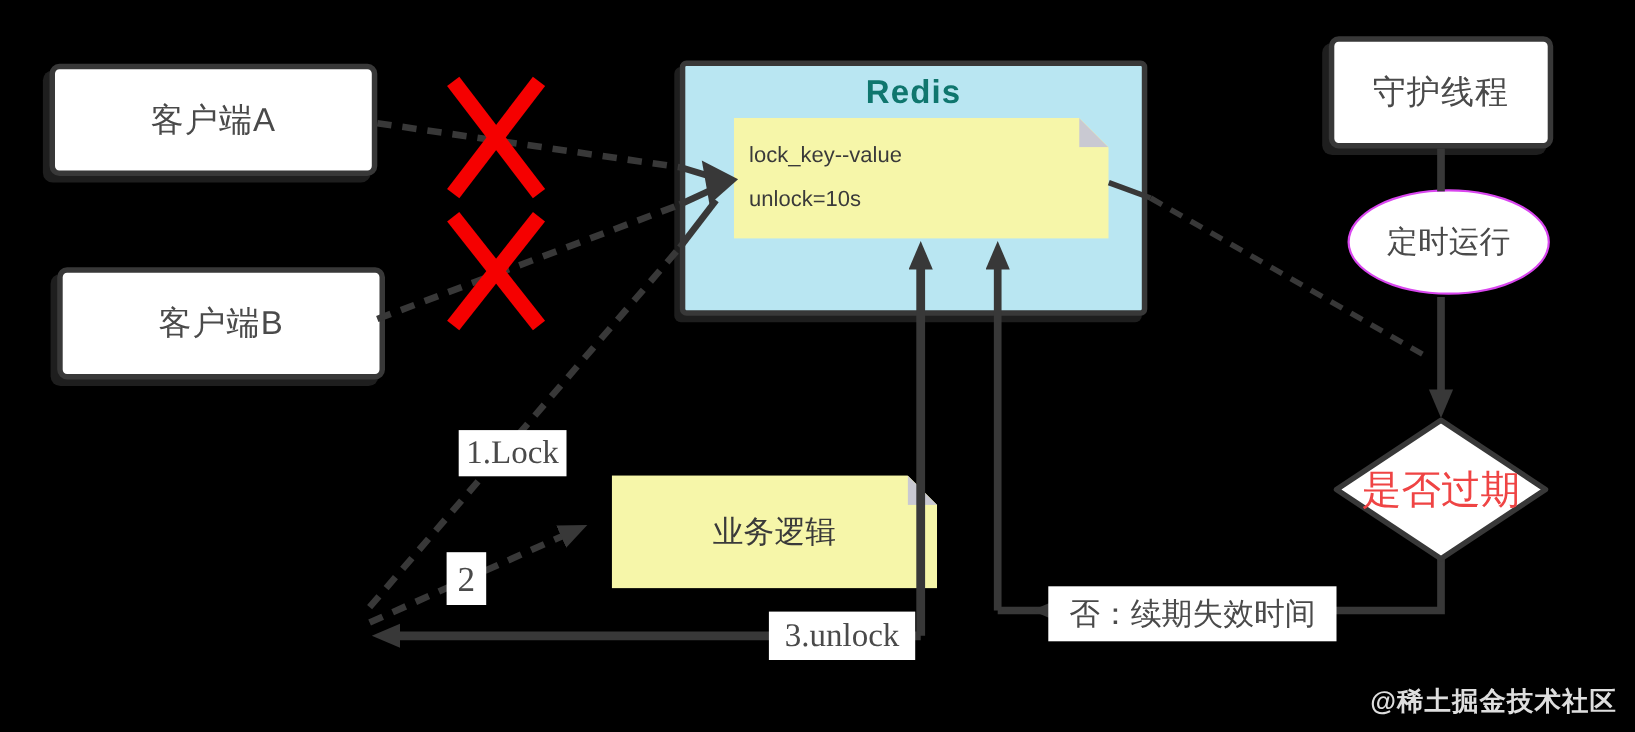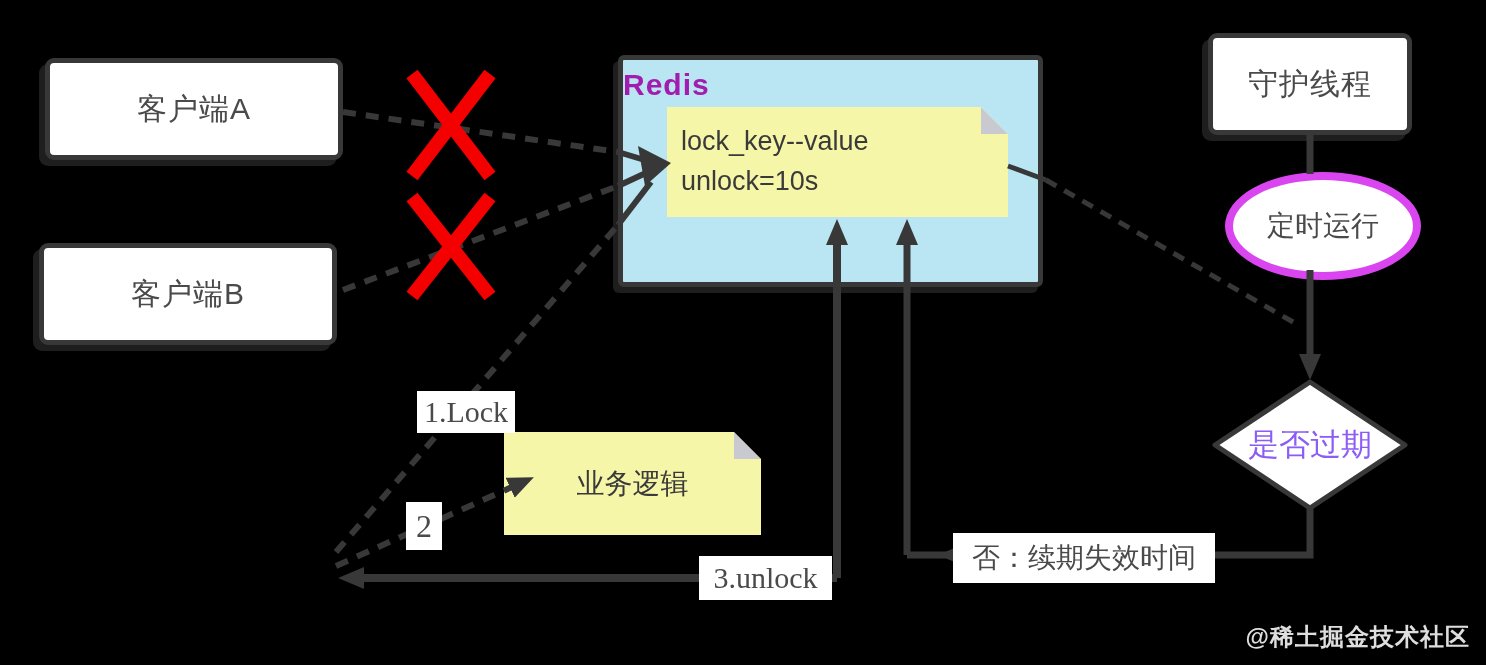--- a/index.html
+++ b/index.html
@@ -12,39 +12,39 @@
     position:absolute;z-index:1;background:#ffffff;border:5px solid #383838;border-radius:9px;
     display:flex;align-items:center;justify-content:center;
     box-shadow:-6px 6px 0 #1e1e1e;
     color:#4a4a4a;font-size:30px;letter-spacing:1px;
   }
   .redis-box{
     position:absolute;z-index:1;background:#b9e6f2;border:5px solid #383838;border-radius:6px;
     box-shadow:-5px 6px 0 #1e1e1e;
   }
   .redis-title{
-    font-size:30px;font-weight:bold;color:#a21caf;margin-top:8px;letter-spacing:1px;
+    text-align:center;font-size:30px;font-weight:bold;color:#0f766e;margin-top:8px;letter-spacing:1px;
   }
   .note{
     position:absolute;z-index:1;background:#f6f6a9;color:#3a3a3a;
     clip-path:polygon(0 0, calc(100% - 27px) 0, 100% 27px, 100% 100%, 0 100%);
   }
   .note .fold{
     position:absolute;top:0;right:0;width:27px;height:27px;background:#c9c9d2;
     clip-path:polygon(0 0,100% 100%,0 100%);
   }
-  .note-lines{padding:14px 0 0 14px;font-size:27px;line-height:40px;}
+  .note-lines{padding:14px 0 0 14px;font-size:20px;line-height:40px;}
   .note-center{display:flex;align-items:center;justify-content:center;height:100%;font-size:28px;}
   .ellipse{
-    position:absolute;z-index:1;background:#ffffff;border:8px solid #d946ef;border-radius:50%;
+    position:absolute;z-index:1;background:#ffffff;border:2px solid #d946ef;border-radius:50%;
     display:flex;align-items:center;justify-content:center;color:#4a4a4a;font-size:28px;
   }
   .diamond-label{
     position:absolute;z-index:3;display:flex;align-items:center;justify-content:center;
-    color:#8b5cf6;font-size:31px;background:transparent;
+    color:#ef4444;font-size:36px;background:transparent;
   }
   .chip{
     position:absolute;z-index:3;background:#ffffff;color:#4a4a4a;
     display:flex;align-items:center;justify-content:center;white-space:nowrap;font-family:Liberation Serif, serif;
   }
   .chip.lock{font-size:30px;}
   .chip.two{font-size:32px;}
   .chip.unlock{font-size:30px;}
   .chip.renew{font-size:28px;}
   .watermark{
@@ -104,37 +104,37 @@
     </g>
     <g stroke="#f50000" stroke-width="14" stroke-linecap="butt">
       <line x1="412" y1="197" x2="490" y2="296"></line>
       <line x1="490" y1="197" x2="412" y2="296"></line>
     </g>
   </svg>
 
   <div class="node" style="left:45px;top:58px;width:288px;height:92px">
     <span>客户端A</span>
   </div>
-  <div class="node" style="left:39px;top:243px;width:288px;height:92px">
+  <div class="node" style="left:52px;top:243px;width:288px;height:92px">
     <span>客户端B</span>
   </div>
 
   <div class="redis-box" style="left:618px;top:55px;width:415px;height:222px">
     <div class="redis-title">Redis</div>
   </div>
 
   <div class="note" style="left:667px;top:107px;width:341px;height:110px;z-index:1">
     <div class="fold"></div>
     <div class="note-lines">
       <div>lock_key--value</div>
       <div>unlock=10s</div>
     </div>
   </div>
 
-  <div class="note" style="left:504px;top:432px;width:257px;height:103px">
+  <div class="note" style="left:556px;top:432px;width:296px;height:103px">
     <div class="fold"></div>
     <div class="note-center">业务逻辑</div>
   </div>
 
   <div class="node" style="left:1208px;top:33px;width:194px;height:92px">
     <span>守护线程</span>
   </div>
 
   <div class="ellipse" style="left:1225px;top:172px;width:180px;height:92px">
     <span>定时运行</span>

